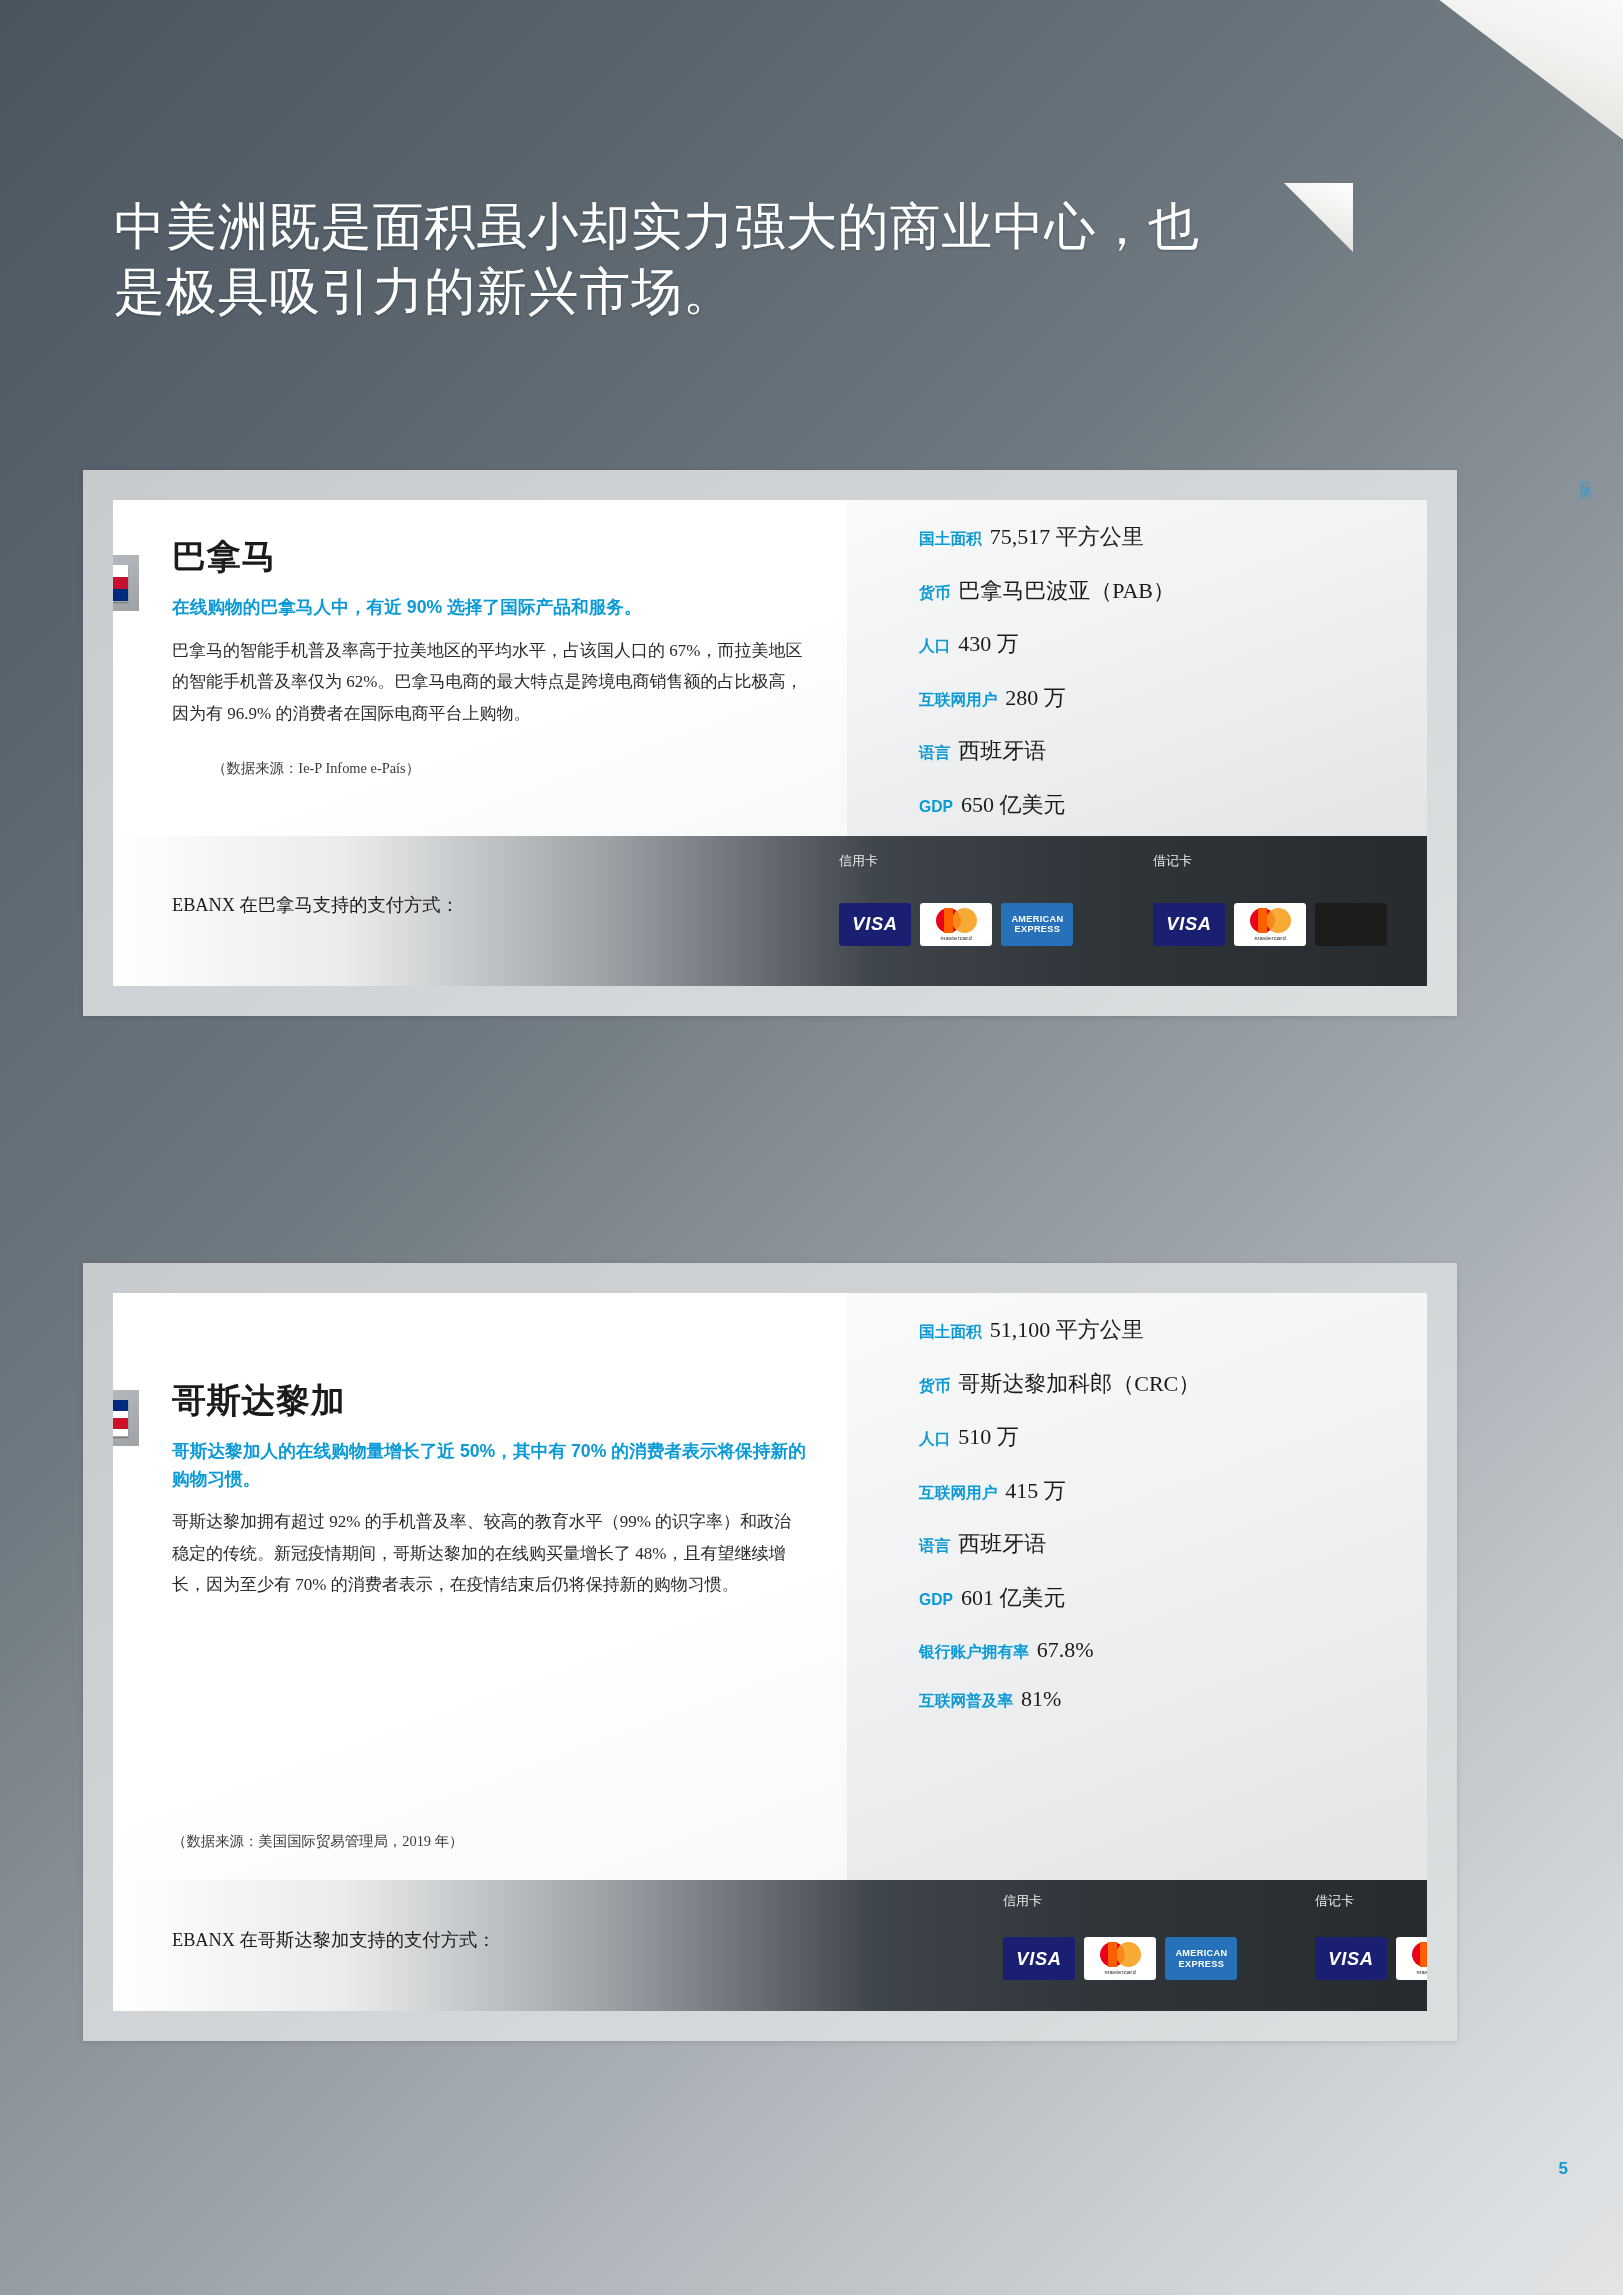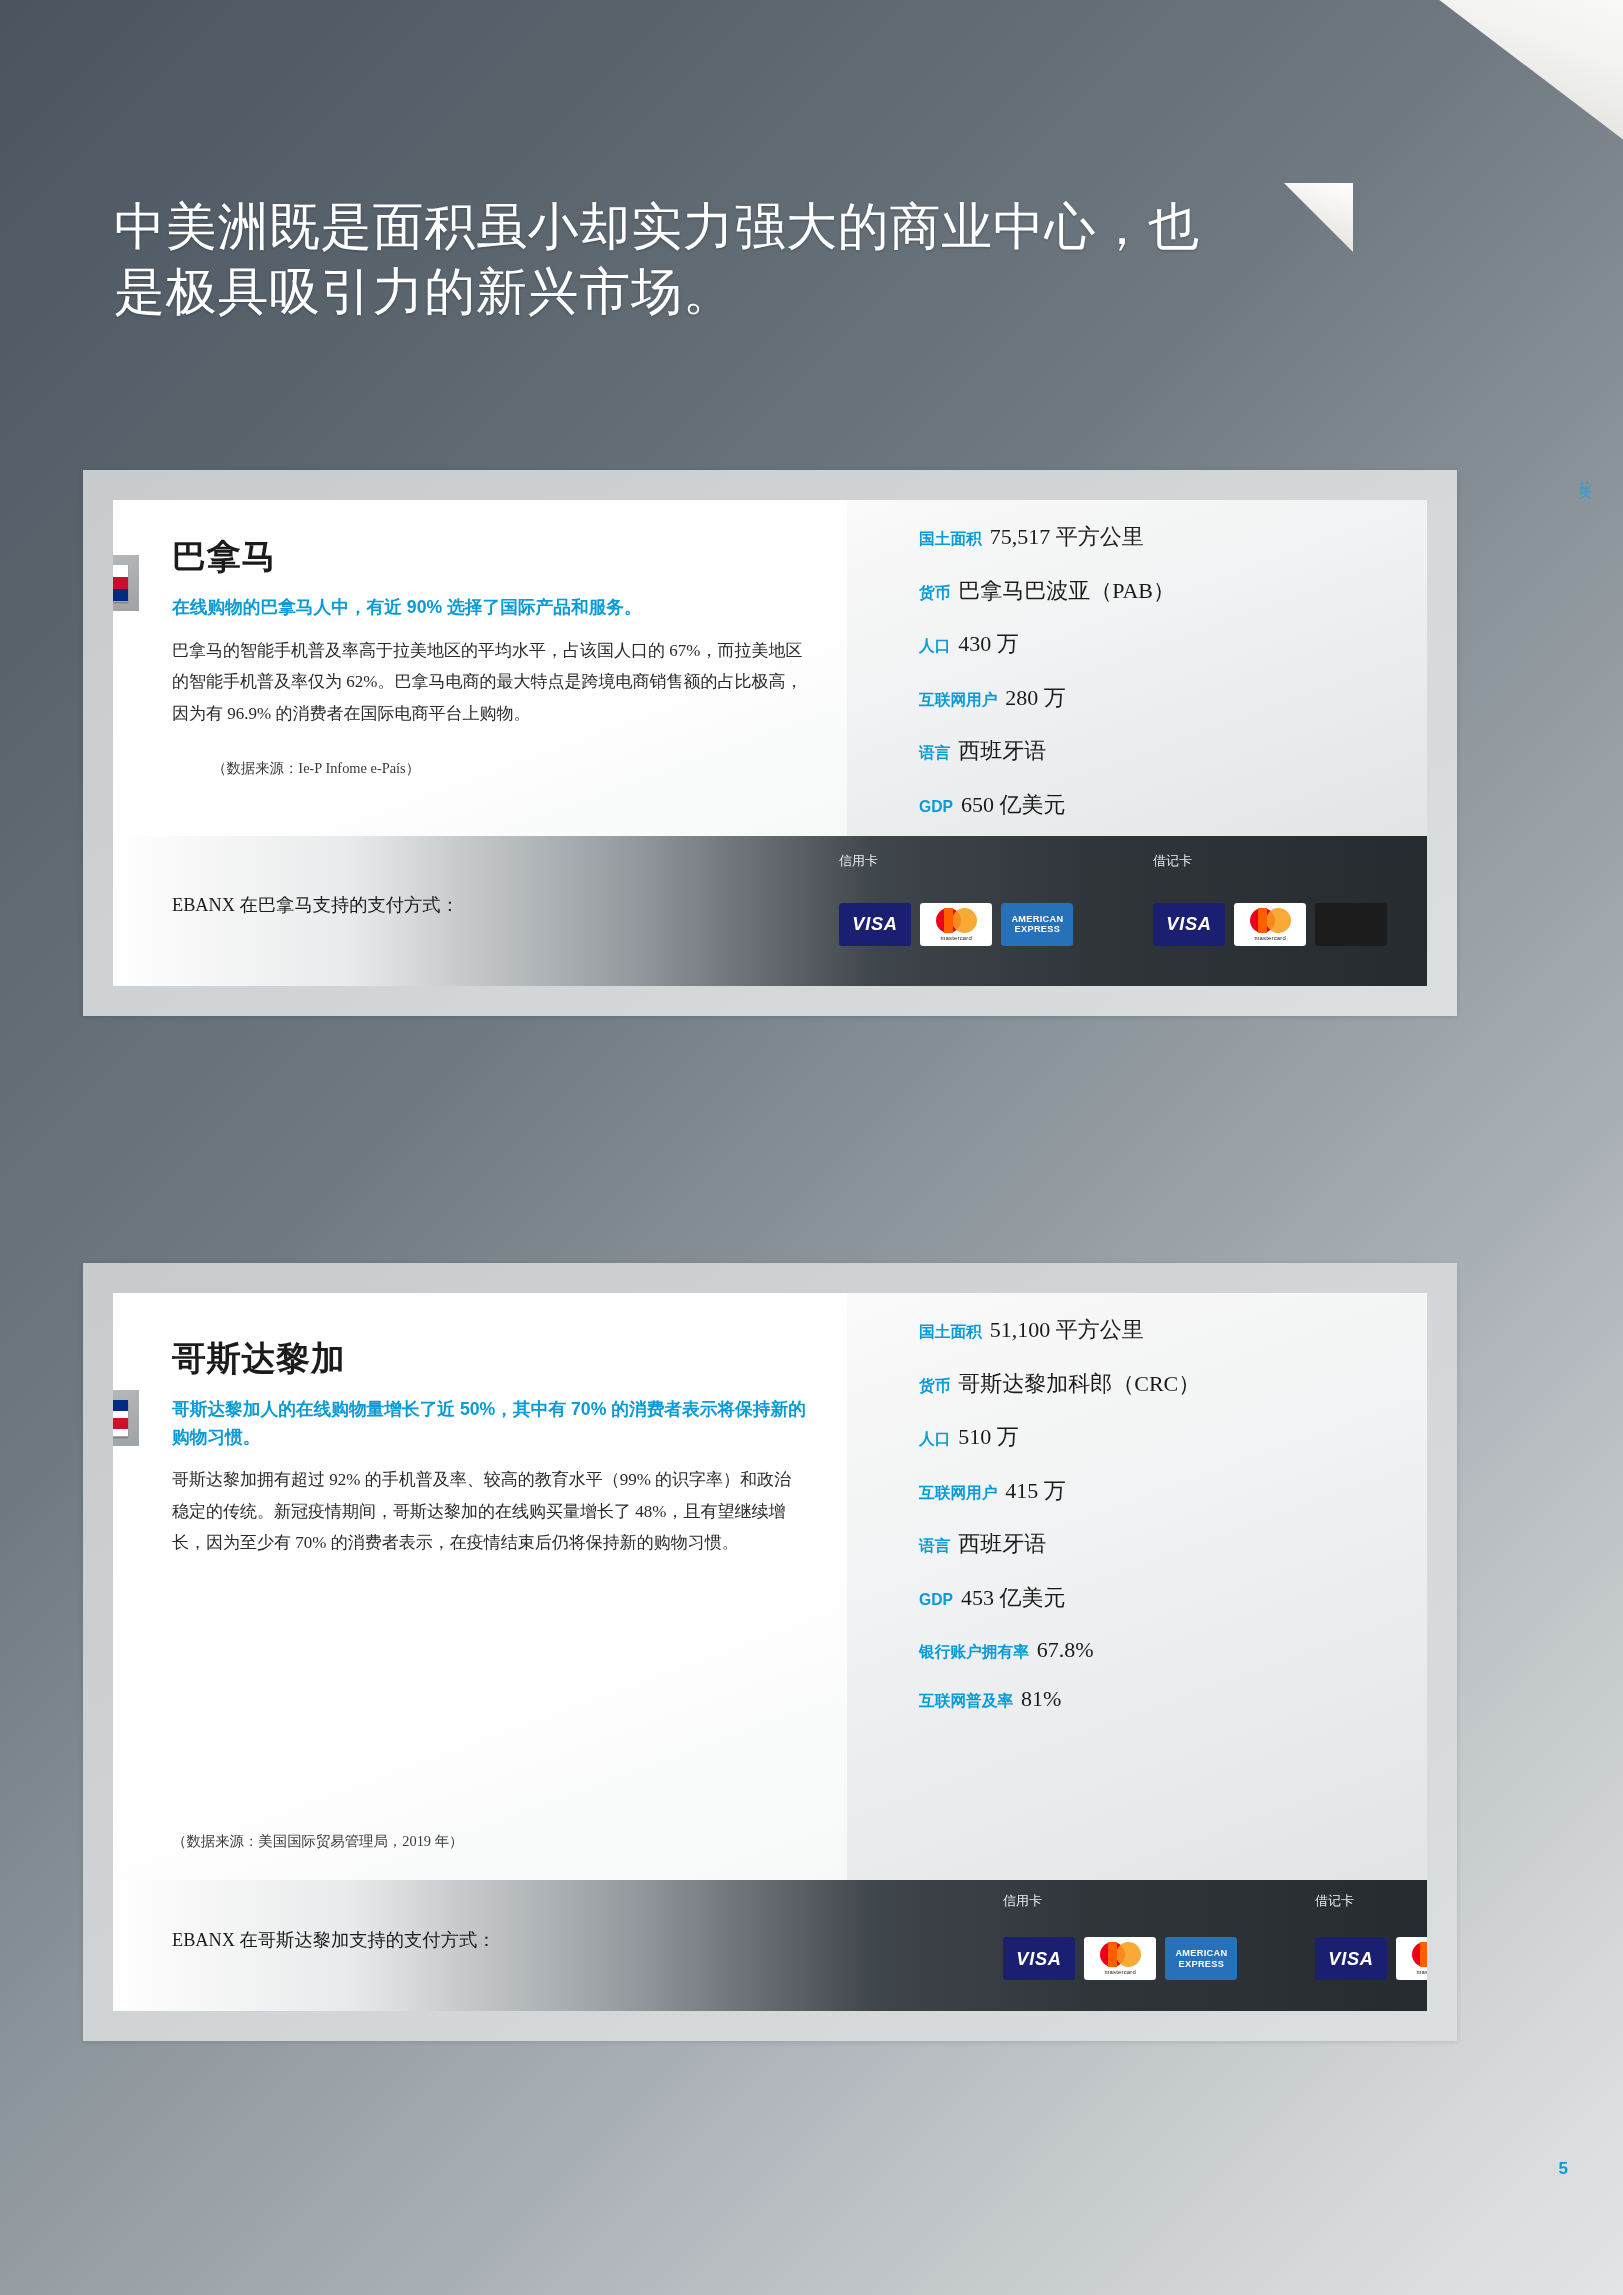--- a/index.html
+++ b/index.html
@@ -341,21 +341,21 @@
       </div>
     </div>
 
   </div>
 </div>
 
 <div class="panel-frame panel-2">
   <div class="card">
 
     <div class="card-body" style="bottom:131px">
-      <div class="card-left" style="padding-top:43px">
+      <div class="card-left" style="padding-top:85px">
 
         <div class="flag-badge" style="top:97px">
           <div class="flag-inner">
             <div class="band" style="height:30%;background:#002b7f"></div>
             <div class="band" style="height:20%;background:#ffffff"></div>
             <div class="band" style="height:30%;background:#ce1126"></div>
             <div class="band" style="height:20%;background:#ffffff"></div>
           </div>
         </div>
 
@@ -381,21 +381,21 @@
         <div class="stat-row">
           <span class="stat-label">互联网用户</span>
           <span class="stat-value">415 万</span>
         </div>
         <div class="stat-row">
           <span class="stat-label">语言</span>
           <span class="stat-value">西班牙语</span>
         </div>
         <div class="stat-row">
           <span class="stat-label">GDP</span>
-          <span class="stat-value">453 亿美元</span>
+          <span class="stat-value">601 亿美元</span>
         </div>
         <div class="stat-row">
           <span class="stat-label">银行账户拥有率</span>
           <span class="stat-value">67.8%</span>
         </div>
         <div class="stat-row">
           <span class="stat-label">互联网普及率</span>
           <span class="stat-value">81%</span>
         </div>
       </div>

